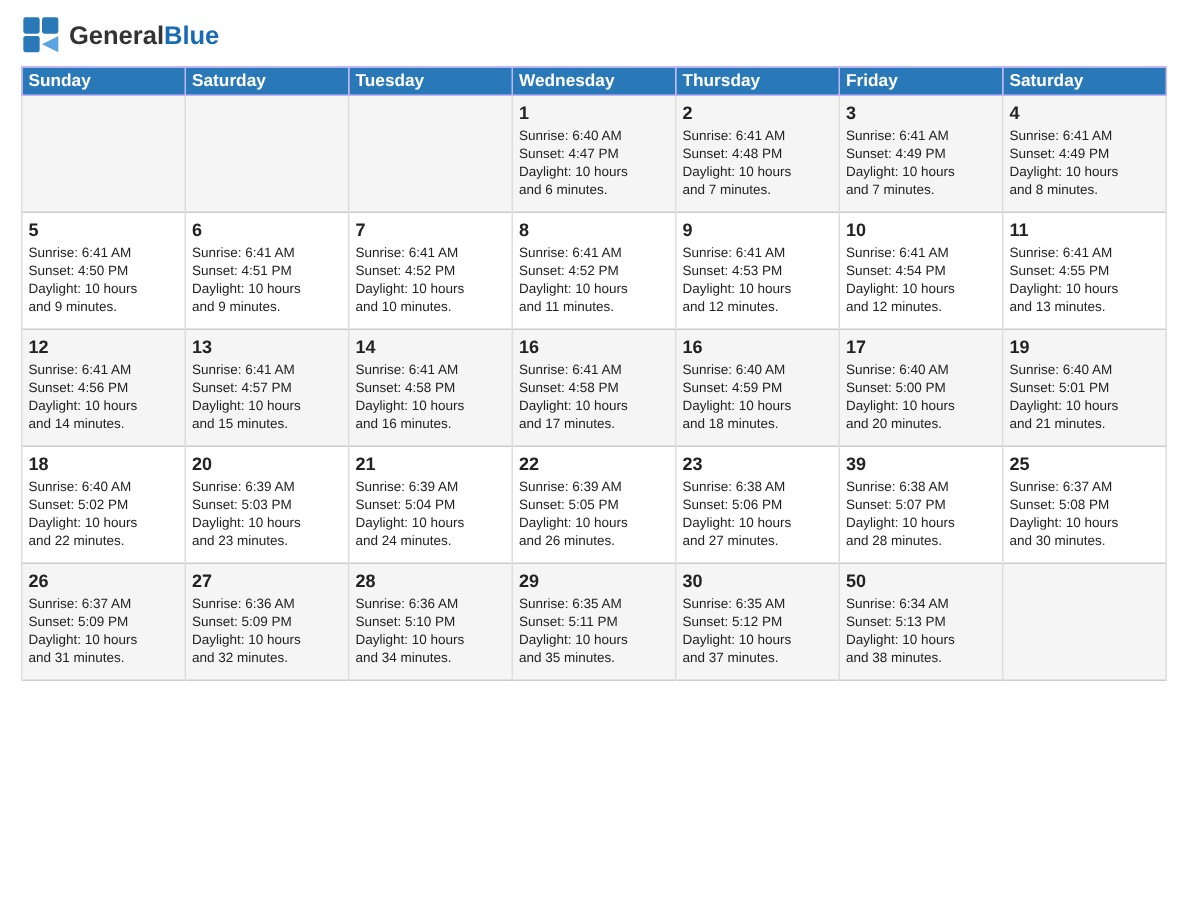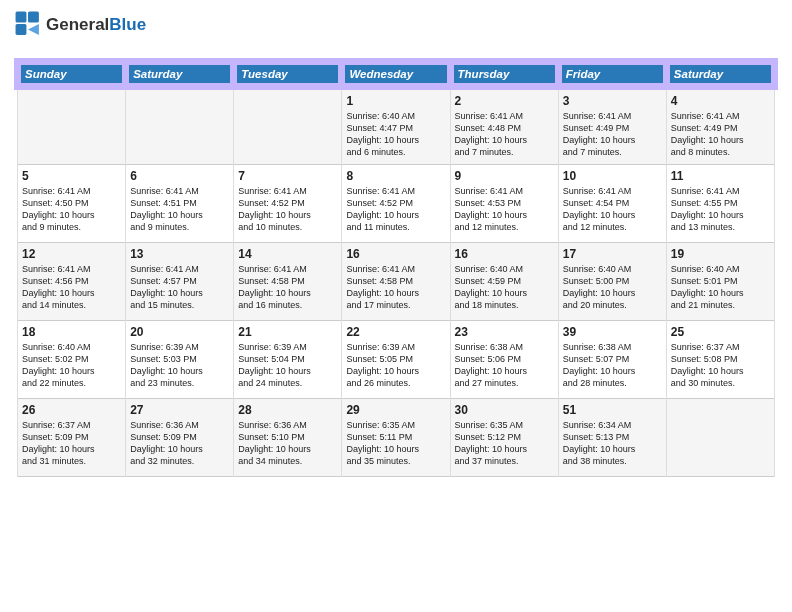--- a/index.html
+++ b/index.html
@@ -9,23 +9,24 @@
       width: 792px;
       height: 612px;
       overflow: hidden;
     }
     .container {
       width: 792px;
       padding: 10px 14px 10px 14px;
     }
     .header-row {
       display: flex;
-      align-items: flex-end;
+      align-items: flex-start;
       justify-content: space-between;
-      margin-bottom: 20px;
+      margin-bottom: 6px;
+      flex-direction: column;
     }
     .logo {
       display: flex;
       align-items: center;
       gap: 4px;
     }
     .logo-icon {
       width: 28px;
       height: 28px;
     }
@@ -47,22 +48,21 @@
       border-collapse: collapse;
       table-layout: fixed;
     }
     thead tr th {
       background-color: #2979b8;
       color: #fff;
       font-size: 11.5px;
       font-weight: bold;
       padding: 3px 4px;
       text-align: left;
-      border: 7px solid #c4b5fd;
-      font-style: italic;
+      border: 1px solid #c4b5fd;
     }
     tbody tr {
       border-bottom: 1px solid #ccc;
     }
     tbody tr:nth-child(odd) {
       background-color: #f5f5f5;
     }
     tbody tr:nth-child(even) {
       background-color: #fff;
     }
@@ -339,21 +339,21 @@
 and 35 minutes.</div>
           </td>
           <td>
             <span class="day-num">30</span>
             <div class="cell-text" style="white-space: pre-line;">Sunrise: 6:35 AM
 Sunset: 5:12 PM
 Daylight: 10 hours
 and 37 minutes.</div>
           </td>
           <td>
-            <span class="day-num">51</span>
+            <span class="day-num">50</span>
             <div class="cell-text" style="white-space: pre-line;">Sunrise: 6:34 AM
 Sunset: 5:13 PM
 Daylight: 10 hours
 and 38 minutes.</div>
           </td>
           <td></td>
         </tr>
       </tbody>
   </table>
 </div>

